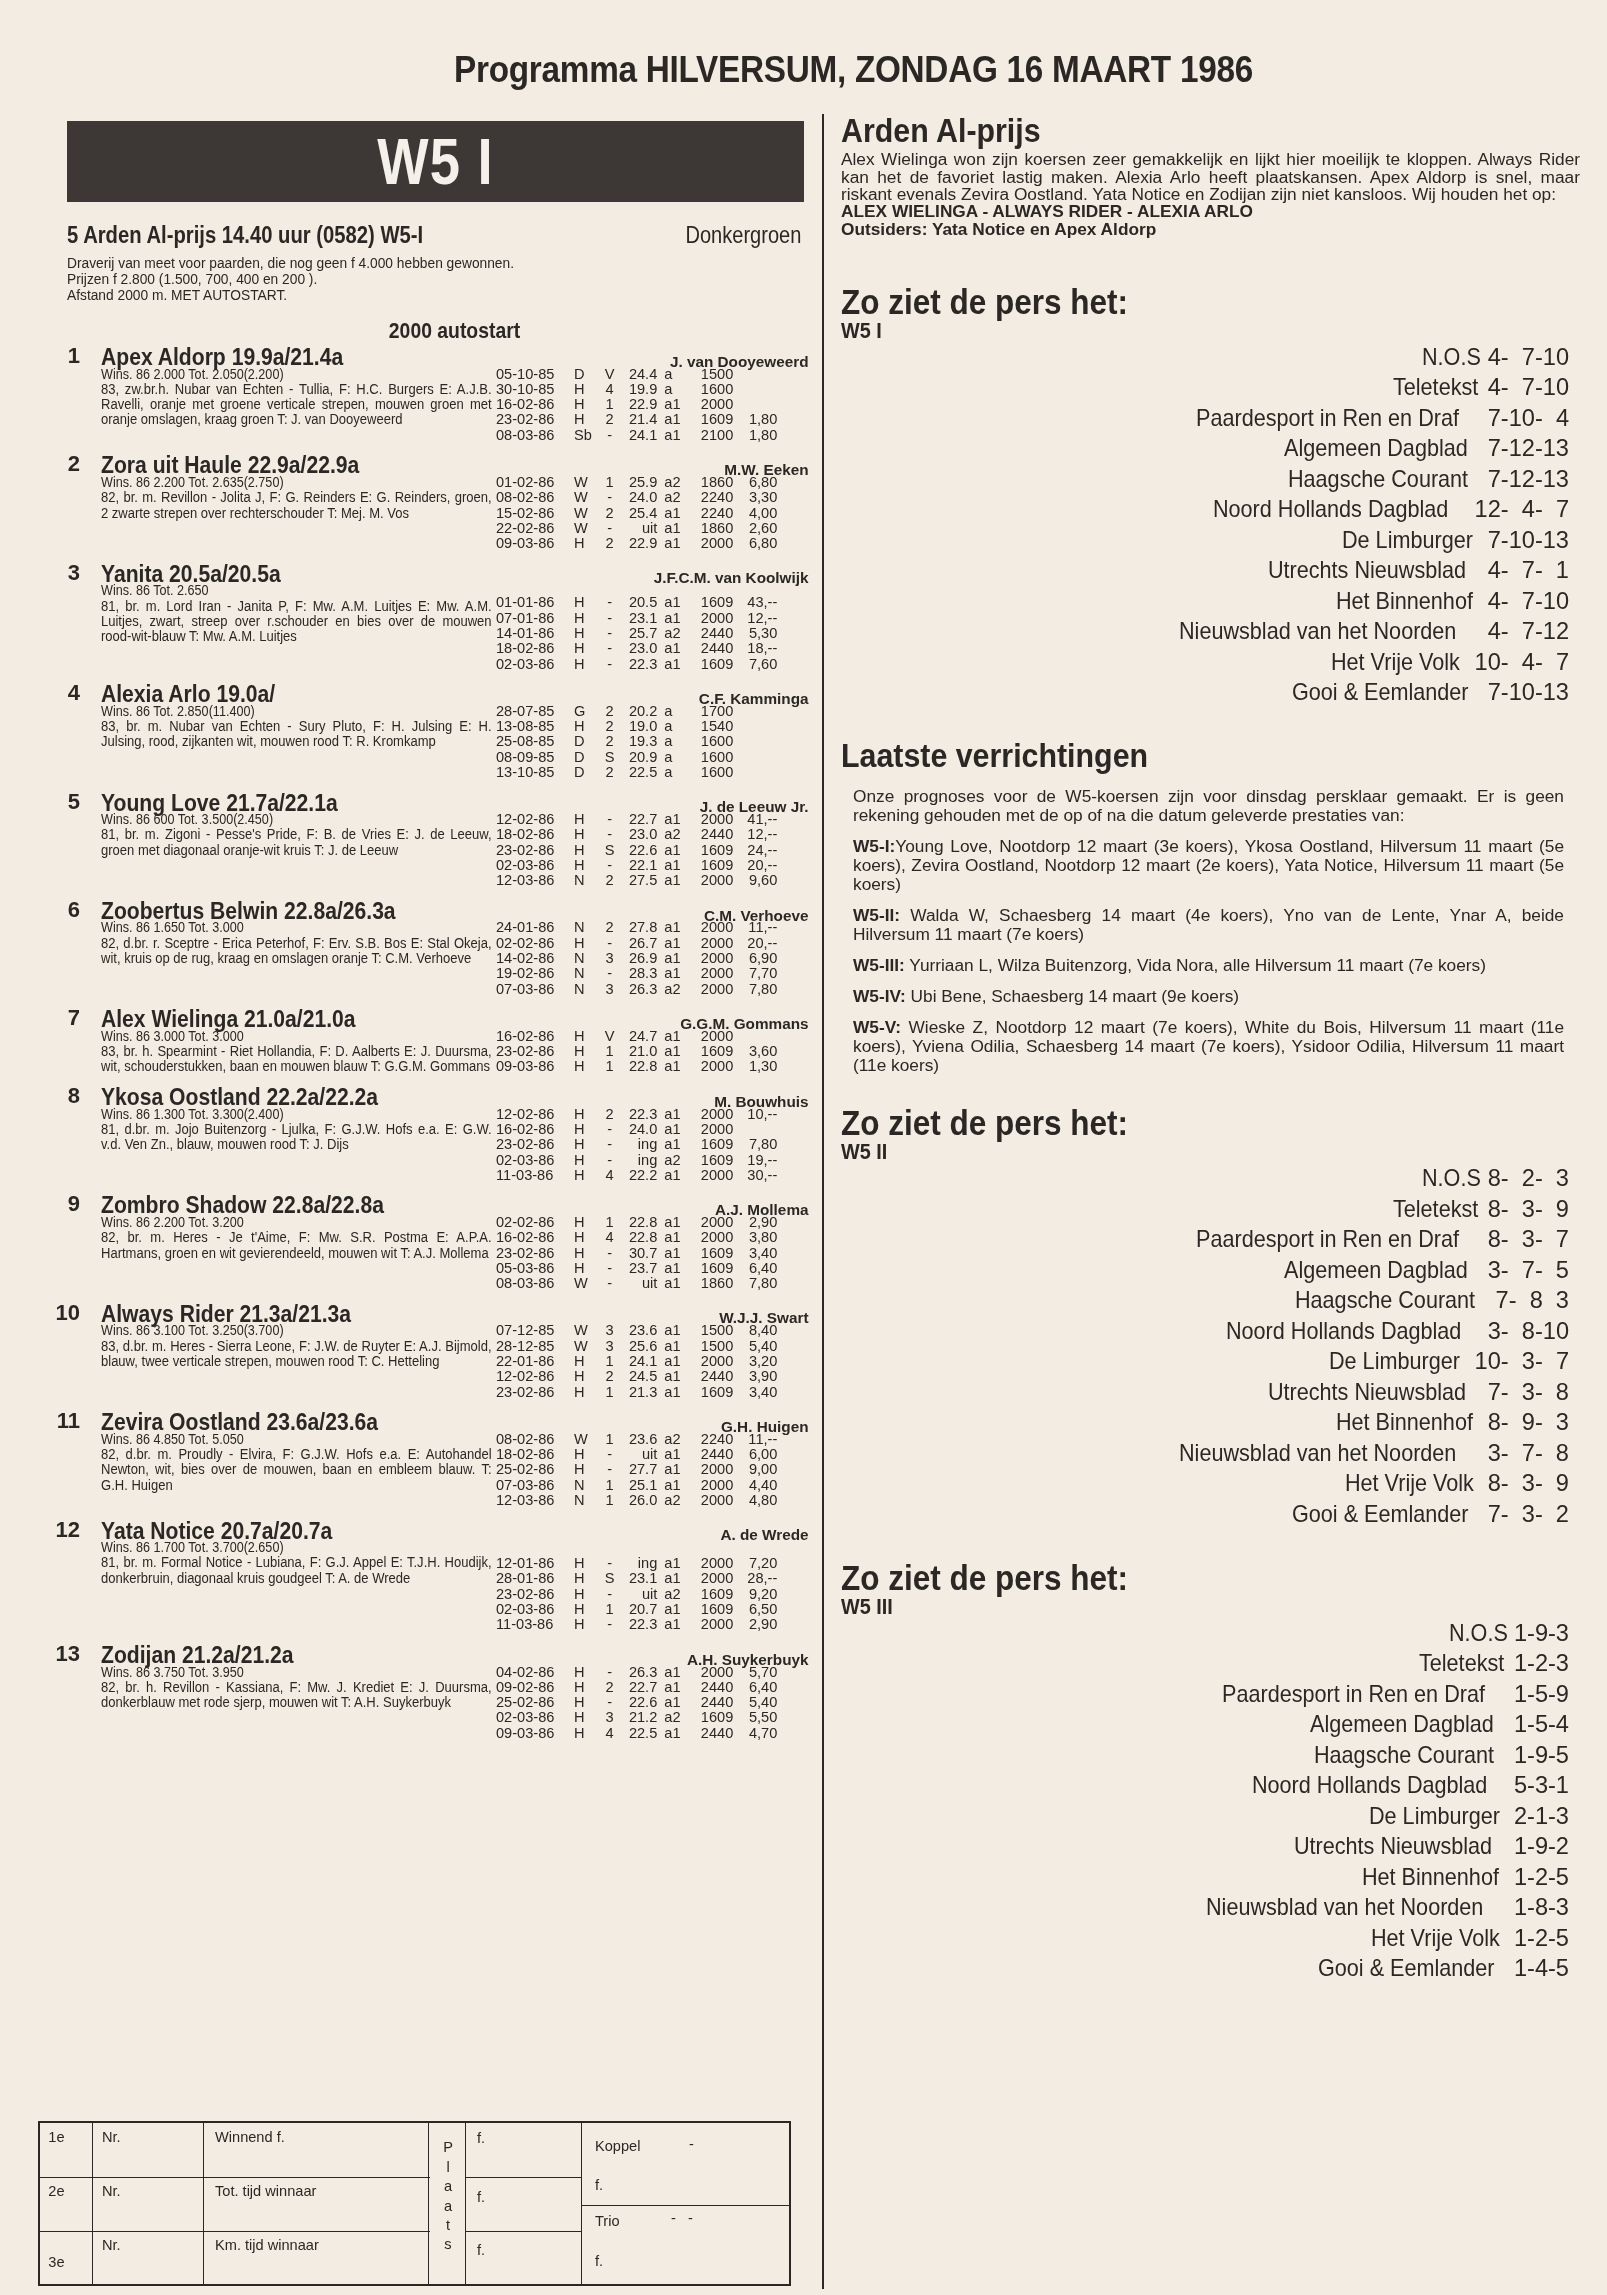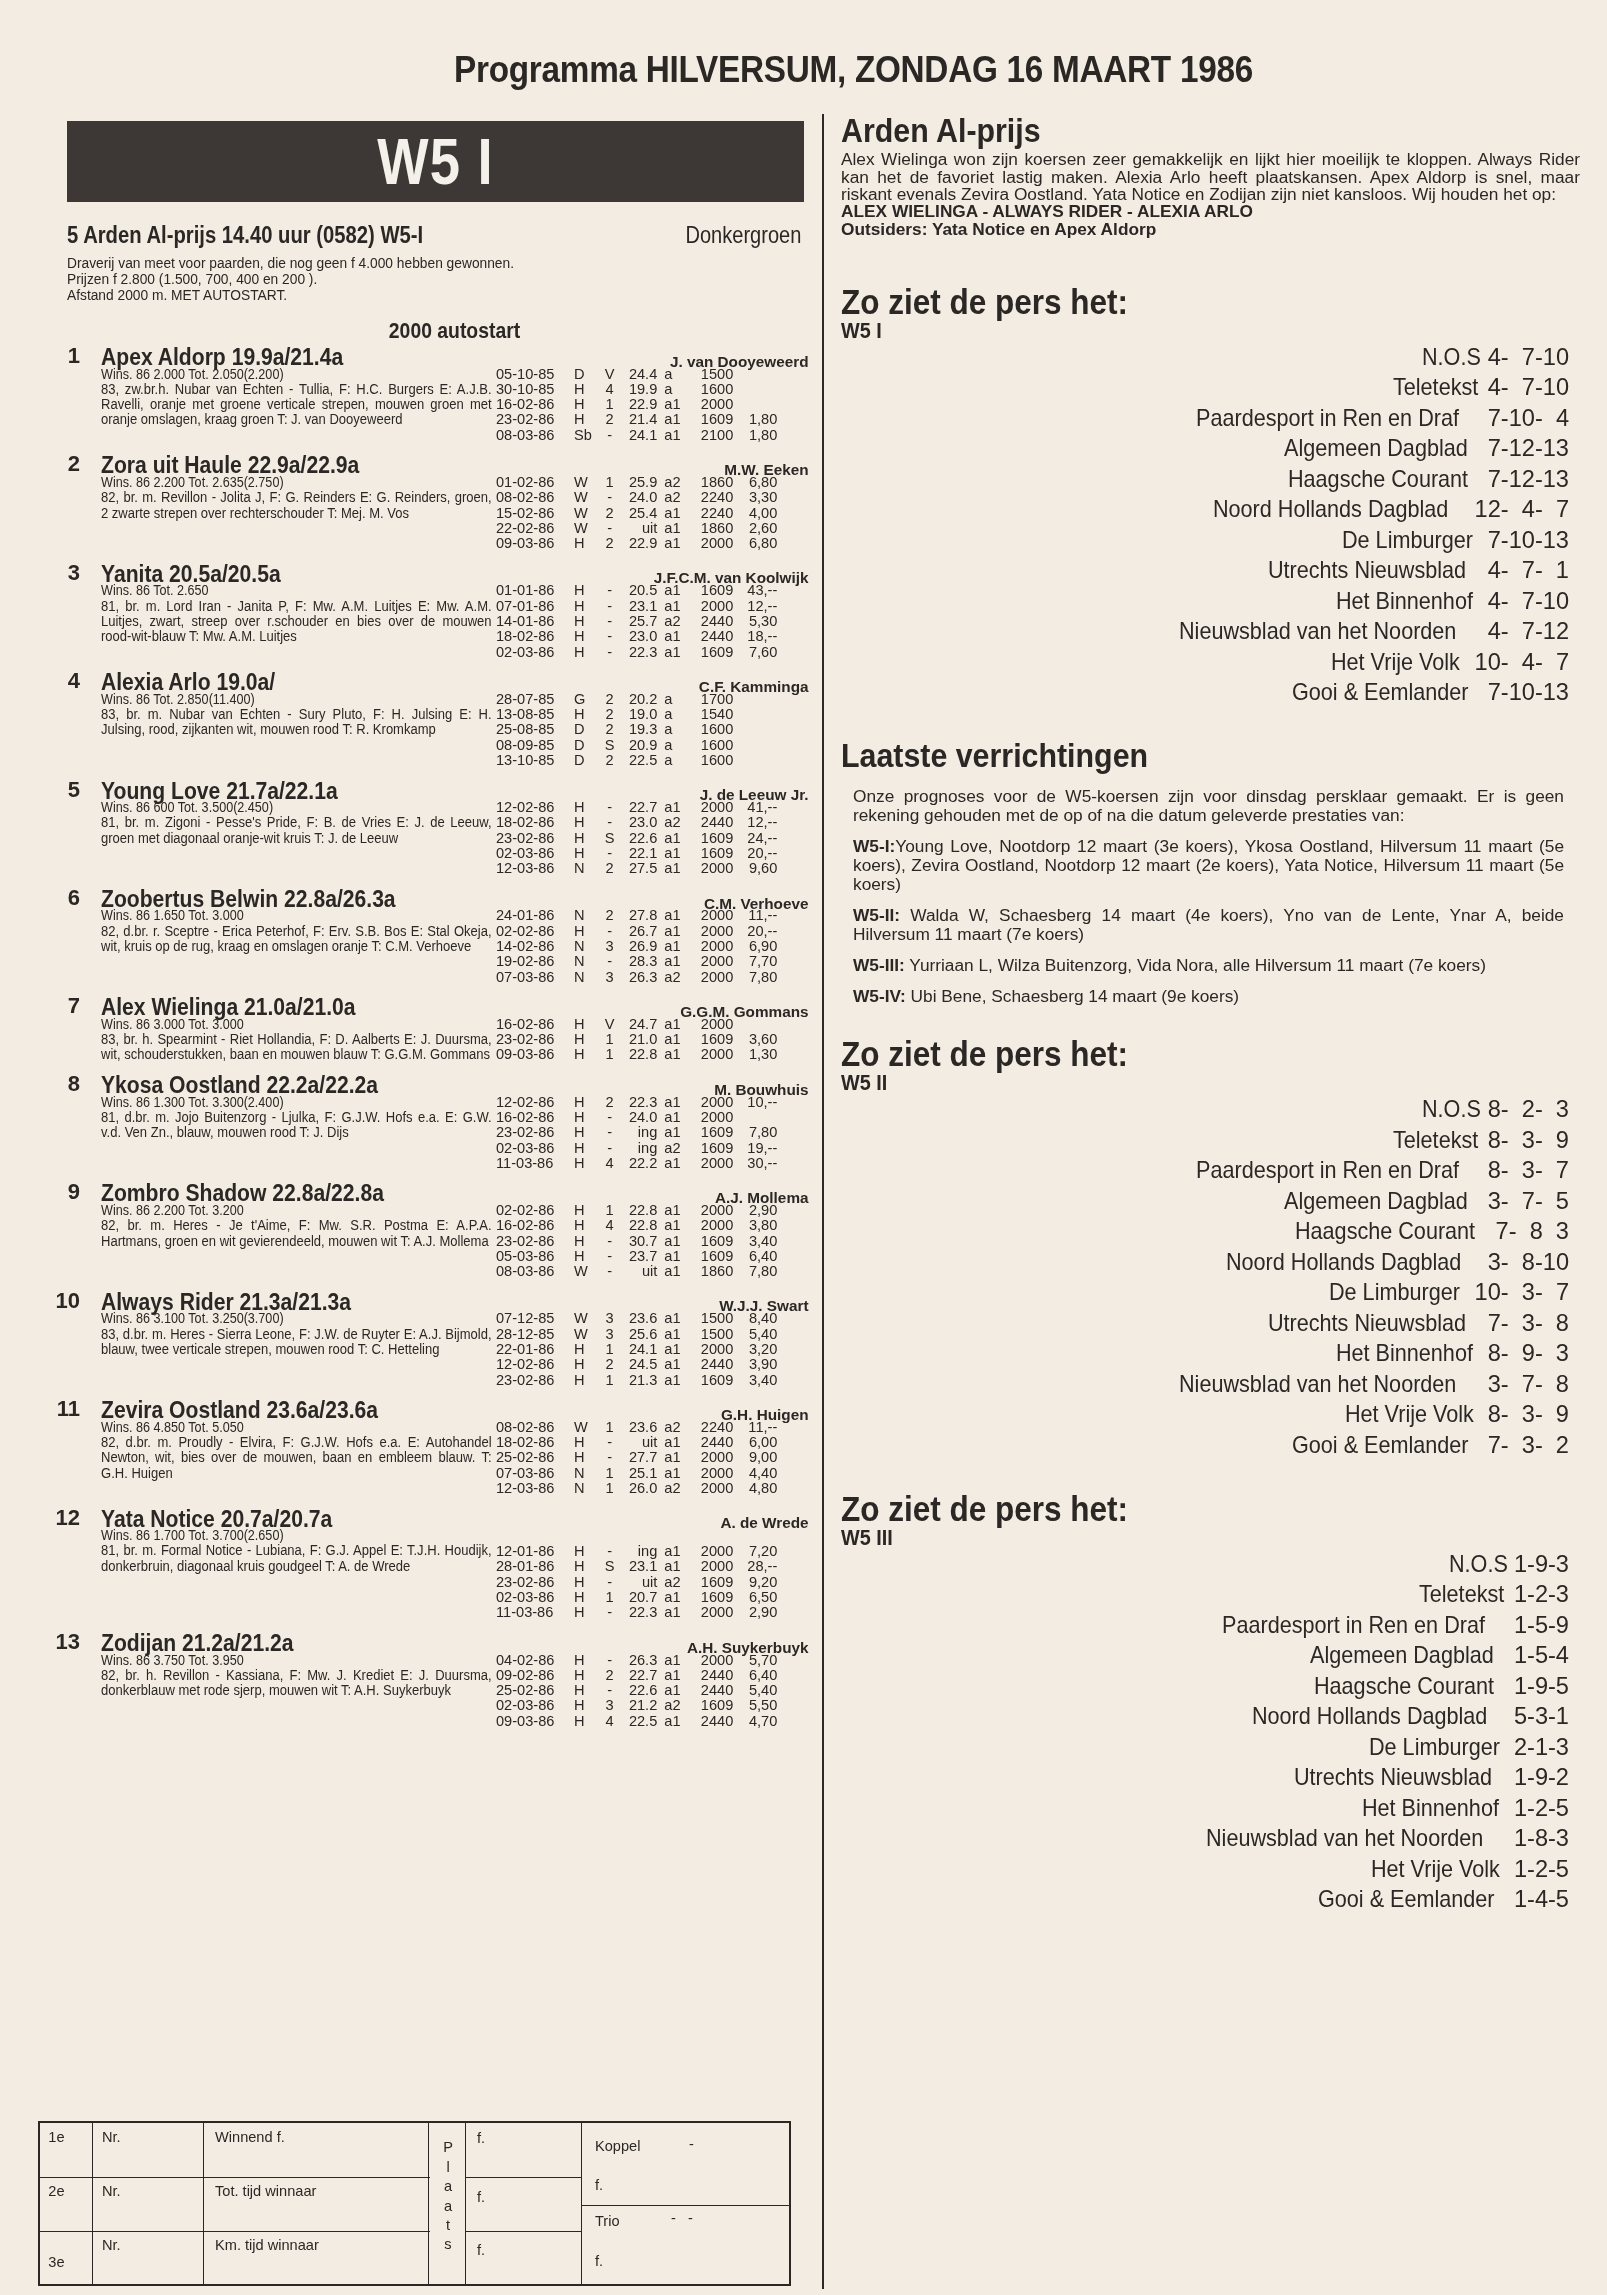--- a/index.html
+++ b/index.html
@@ -223,21 +223,21 @@
       <div class="horse-head">
         <span class="horse-no">3</span>
         <span class="horse-name">Yanita 20.5a/20.5a</span>
         <span class="horse-trainer">J.F.C.M. van Koolwijk</span>
       </div>
       <div class="horse-body">
         <div class="horse-info">
           <span class="wins">Wins. 86 Tot. 2.650</span>
           <span class="desc">81, br. m. Lord Iran - Janita P, F: Mw. A.M. Luitjes E: Mw. A.M. Luitjes, zwart, streep over r.schouder en bies over de mouwen rood-wit-blauw T: Mw. A.M. Luitjes</span>
         </div>
-        <div class="perf" style="margin-top:0px">
+        <div class="perf" style="margin-top:12px">
       <div class="perf-row">
         <span class="p-date">01-01-86</span>
         <span class="p-track">H</span>
         <span class="p-place">-</span>
         <span class="p-time">20.5</span>
         <span class="p-start">a1</span>
         <span class="p-dist">1609</span>
         <span class="p-odds">43,--</span>
       </div>
       <div class="perf-row">
@@ -973,20 +973,21 @@
     </div>
 
   <div style="margin-top:28px">
     <div class="h-big">Laatste verrichtingen</div>
     <div class="laatste-text" id="latest-text">
       <p>Onze prognoses voor de W5-koersen zijn voor dinsdag persklaar gemaakt. Er is geen rekening gehouden met de op of na die datum geleverde prestaties van:</p>
     <p><b>W5-I:</b><span>Young Love, Nootdorp 12 maart (3e koers), Ykosa Oostland, Hilversum 11 maart (5e koers), Zevira Oostland, Nootdorp 12 maart (2e koers), Yata Notice, Hilversum 11 maart (5e koers)</span></p>
         <p><b>W5-II:</b><span> Walda W, Schaesberg 14 maart (4e koers), Yno van de Lente, Ynar A, beide Hilversum 11 maart (7e koers)</span></p>
         <p><b>W5-III:</b><span> Yurriaan L, Wilza Buitenzorg, Vida Nora, alle Hilversum 11 maart (7e koers)</span></p>
         <p><b>W5-IV:</b><span> Ubi Bene, Schaesberg 14 maart (9e koers)</span></p>
+        <p><b>W5-V:</b><span> Wieske Z, Nootdorp 12 maart (7e koers), White du Bois, Hilversum 11 maart (11e koers), Yviena Odilia, Schaesberg 14 maart (7e koers), Ysidoor Odilia, Hilversum 11 maart (11e koers)</span></p>
       </div>
   </div>
 
   <div id="press-1" class="pers" style="margin-top:30.5px">
     <div class="pers-title">Zo ziet de pers het:</div>
     <div class="pers-sub">W5 II</div>
 
     <div class="pers-row">
       <span class="paper">N.O.S</span>
       <span class="pick">8-  2-  3</span>

